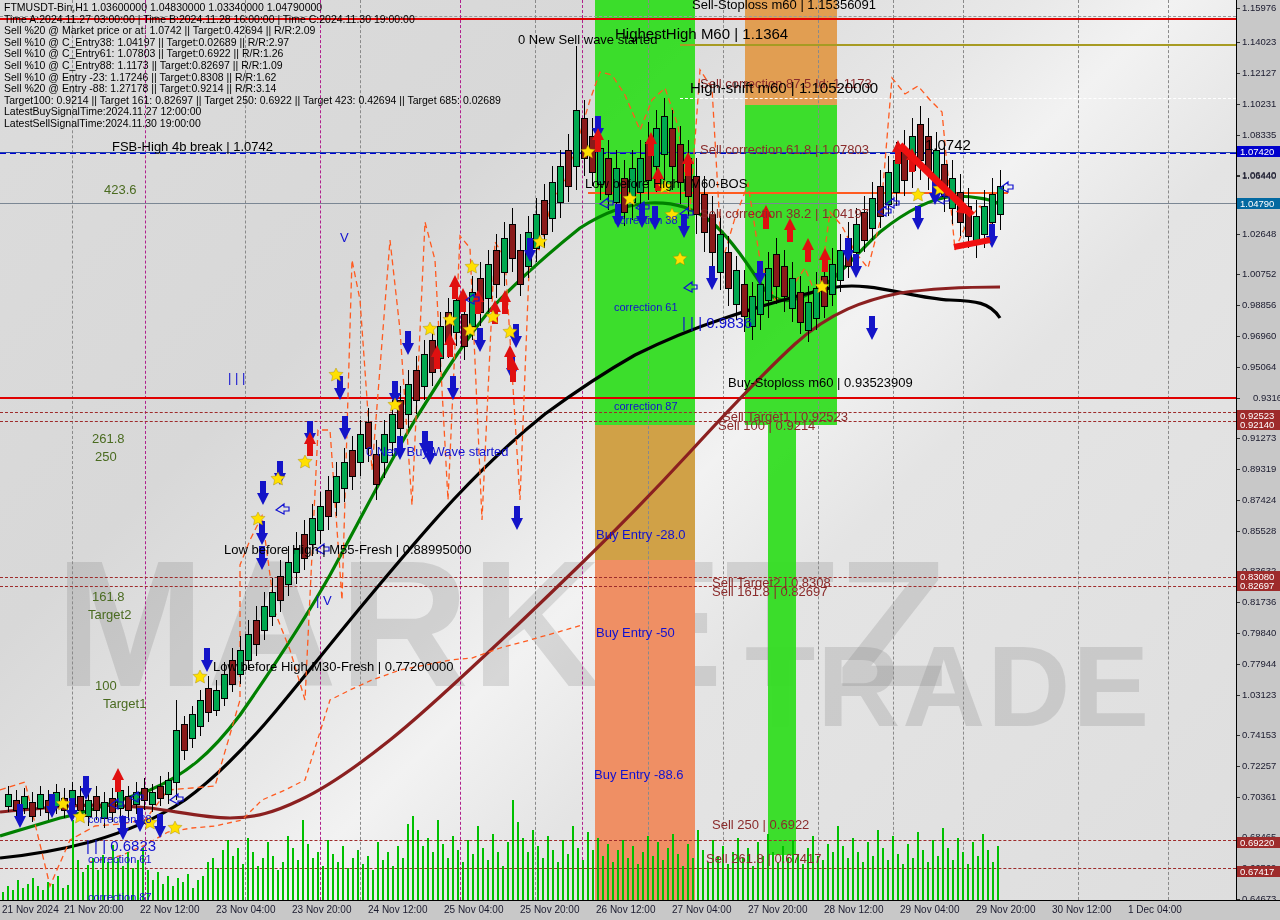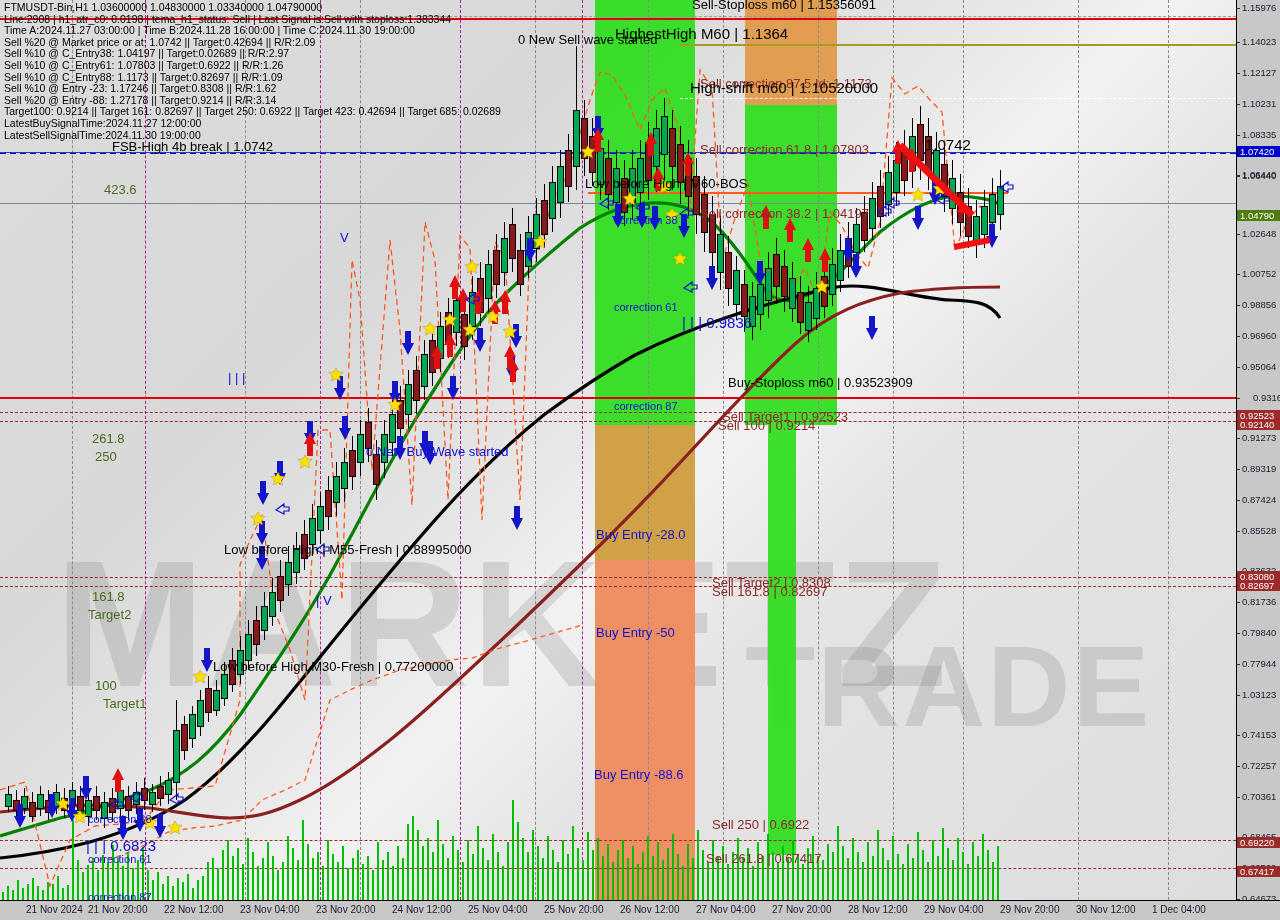--- a/index.html
+++ b/index.html
@@ -54,27 +54,27 @@
   
   #pscale{position:absolute;left:1236px;top:0;width:44px;height:900px;
           background:#c8c8c8;border-left:1px solid #000;}
   .ptick{position:absolute;left:0;font-size:9.5px;color:#1a1a2e;
          white-space:nowrap;padding-left:5px;}
   .ptick:before{content:"";position:absolute;left:0;top:6px;width:3px;height:0;
                 border-top:1px solid #333;}
   .ptag{position:absolute;left:0;width:44px;font-size:9.5px;color:#fff;
         white-space:nowrap;padding-left:3px;box-sizing:border-box;}
   .ptag.blue{background:#0000cd;}
-  .ptag.black{background:#4d7c0f;margin-top:12px;}
+  .ptag.black{background:#0369a1;}
   .ptag.red{background:#9e2b2b;}
 
   
   #tscale{position:absolute;left:0;top:900px;width:1280px;height:20px;
           background:#c8c8c8;border-top:1px solid #000;}
-  .ttick{position:absolute;top:3px;font-size:10px;color:#1a1a2e;white-space:nowrap;margin-left:24px;}
+  .ttick{position:absolute;top:3px;font-size:10px;color:#1a1a2e;white-space:nowrap;}
 
   
   svg.ov{position:absolute;left:0;top:0;width:1236px;height:900px;overflow:visible;}
 
   
   .aup{fill:#1414c8;}
   .adn{fill:#e01010;}
   .star{fill:#ffe000;stroke:#a08000;stroke-width:.4;}
 </style>
 </head>
@@ -804,21 +804,20 @@
     <div class="lbl darkred mid" style="left:712px;top:819px;">Sell 250 | 0.6922</div>
     <div class="lbl darkred mid" style="left:706px;top:853px;">Sell 261.8 | 0.67417</div>
 
     <div class="lbl blue big" style="left:86px;top:840px;">| | | 0.6823</div>
     <div class="lbl blue" style="left:88px;top:813px;">correction 38</div>
     <div class="lbl blue" style="left:88px;top:853px;">correction 61</div>
     <div class="lbl blue" style="left:88px;top:891px;">correction 87</div>
 
     <div id="hdr">
       <div>FTMUSDT-Bin,H1  1.03600000 1.04830000 1.03340000 1.04790000</div>
-      <div>Line:2908 | h1_atr_c0: 0.0198 | tema_h1_status: Sell | Last Signal is:Sell with stoploss:1.383344</div>
       <div>Time A:2024.11.27 03:00:00 | Time B:2024.11.28 16:00:00 | Time C:2024.11.30 19:00:00</div>
       <div>Sell %20 @ Market price or at: 1.0742 || Target:0.42694 || R/R:2.09</div>
       <div>Sell %10 @ C_Entry38: 1.04197 || Target:0.02689 || R/R:2.97</div>
       <div>Sell %10 @ C_Entry61: 1.07803 || Target:0.6922 || R/R:1.26</div>
       <div>Sell %10 @ C_Entry88: 1.1173 || Target:0.82697 || R/R:1.09</div>
       <div>Sell %10 @ Entry -23: 1.17246 || Target:0.8308 || R/R:1.62</div>
       <div>Sell %20 @ Entry -88: 1.27178 || Target:0.9214 || R/R:3.14</div>
       <div>Target100: 0.9214 || Target 161: 0.82697 || Target 250: 0.6922 || Target 423: 0.42694 || Target 685: 0.02689</div>
       <div>LatestBuySignalTime:2024.11.27 12:00:00</div>
       <div>LatestSellSignalTime:2024.11.30 19:00:00</div>

